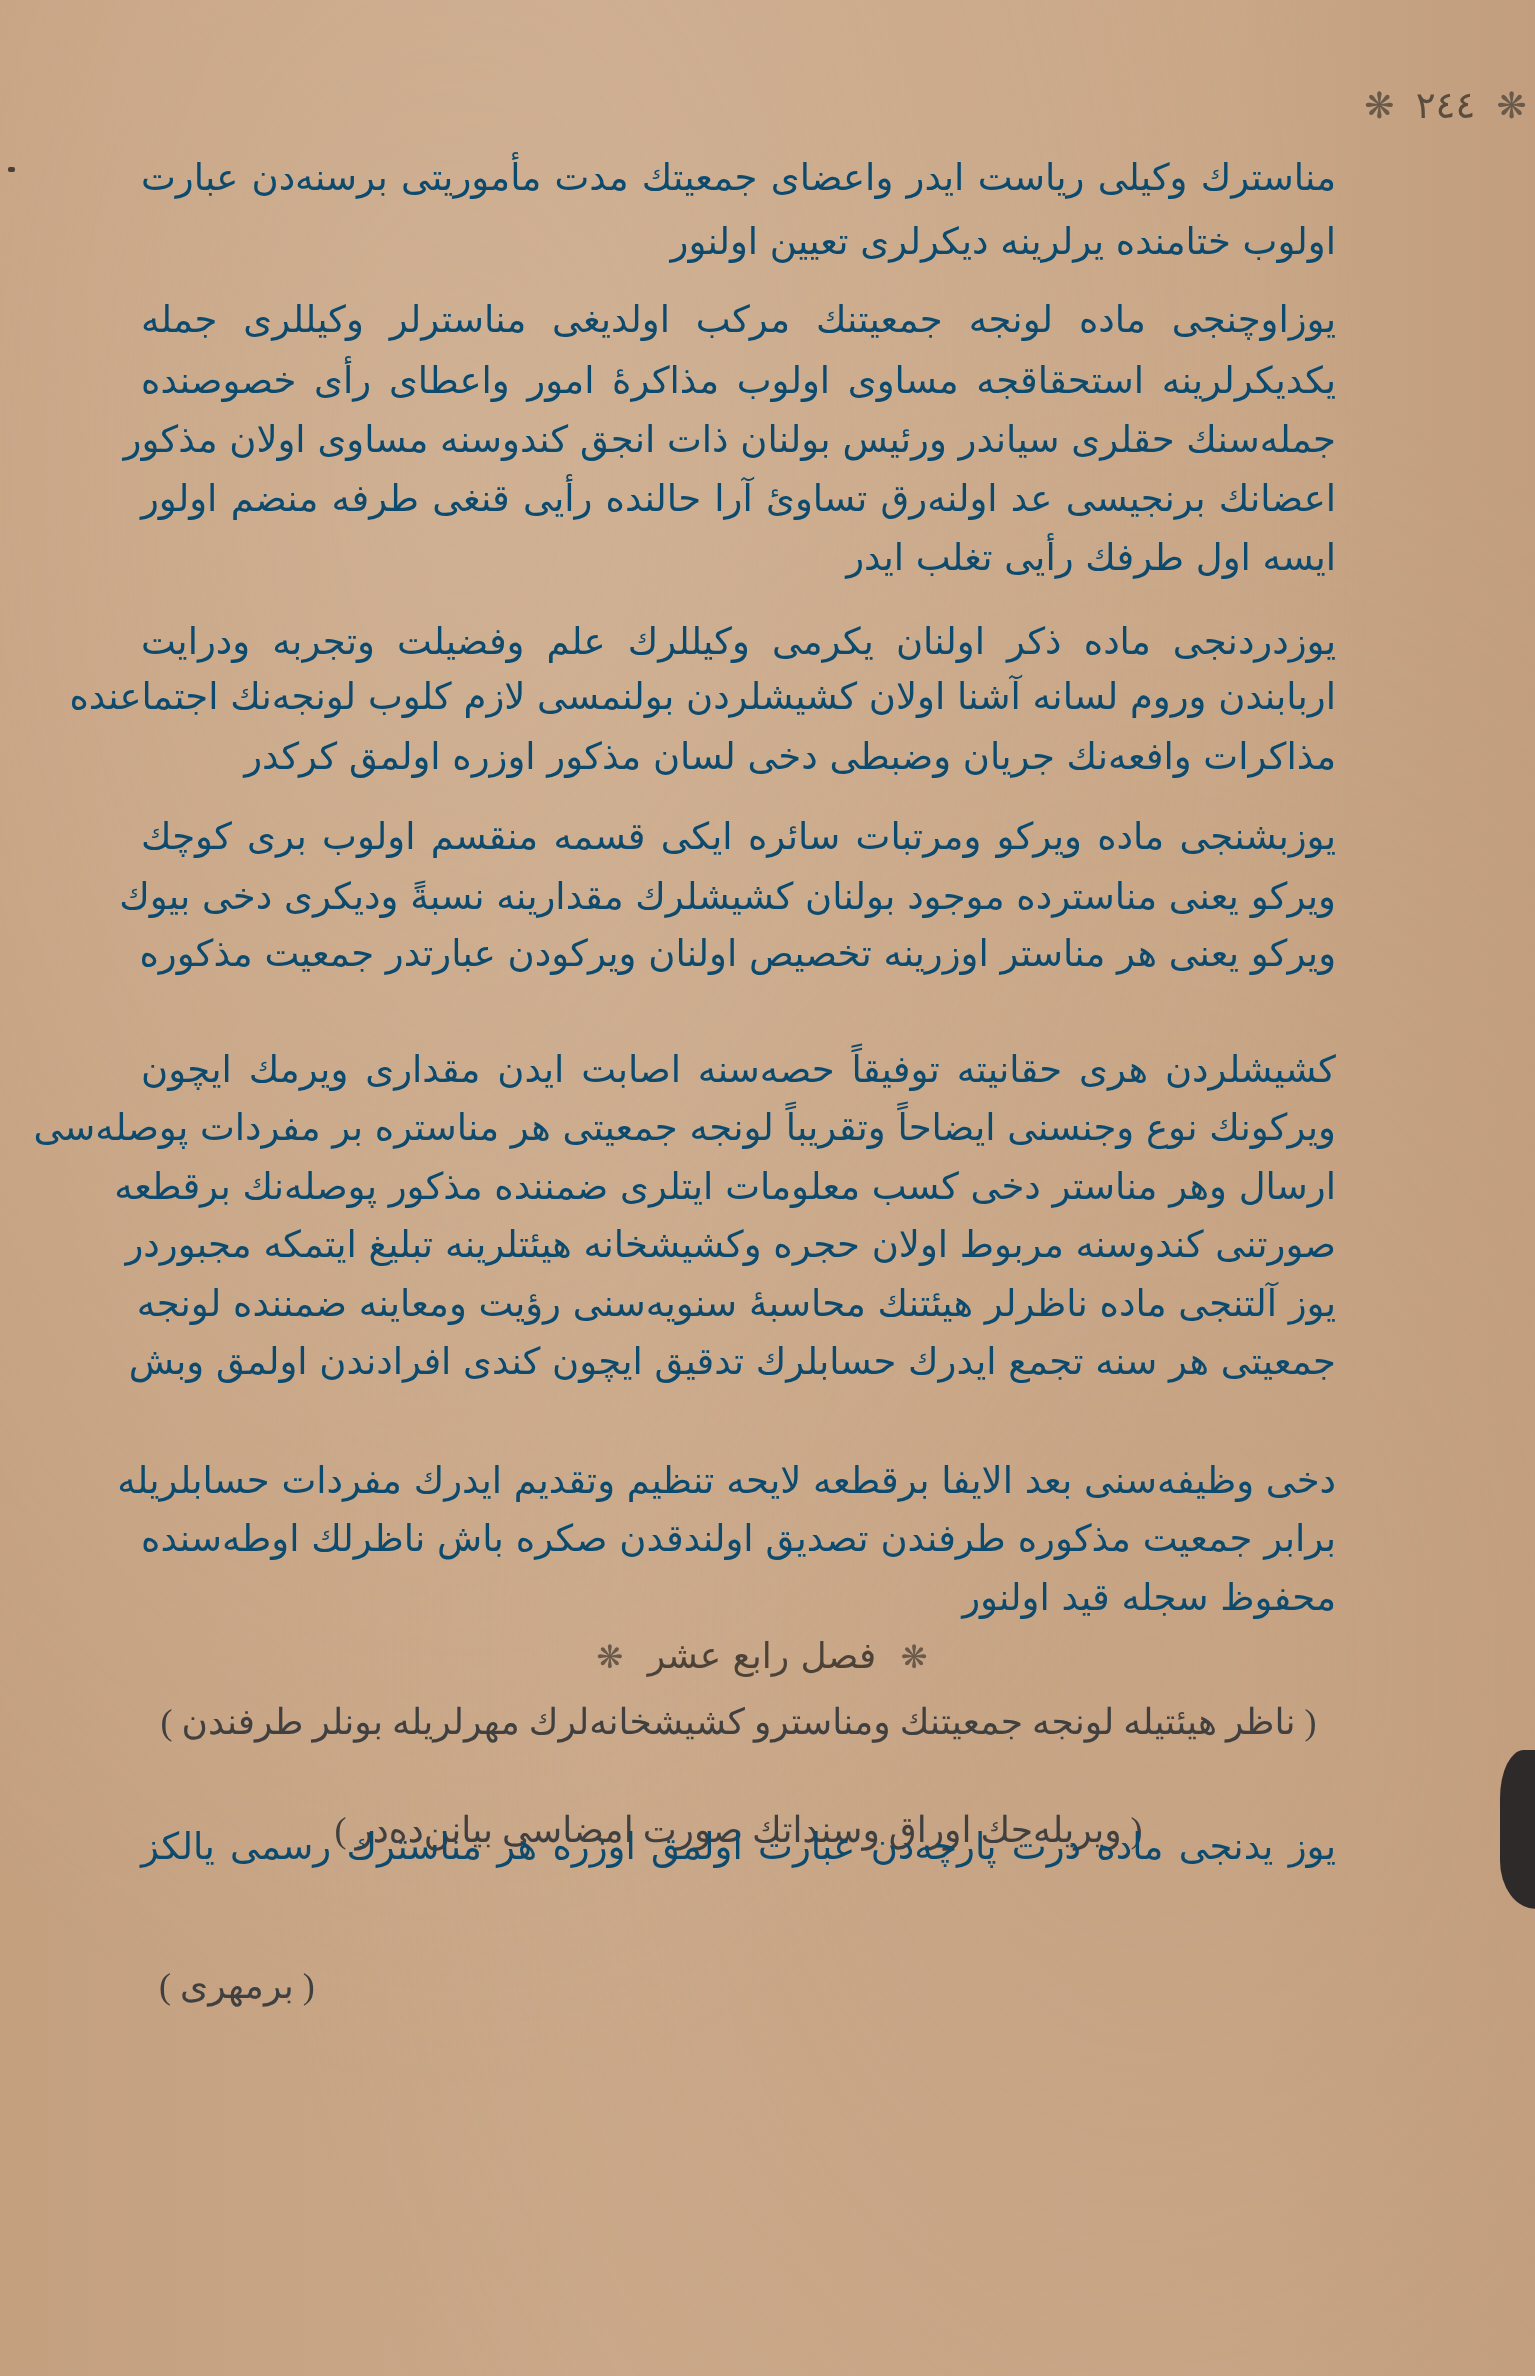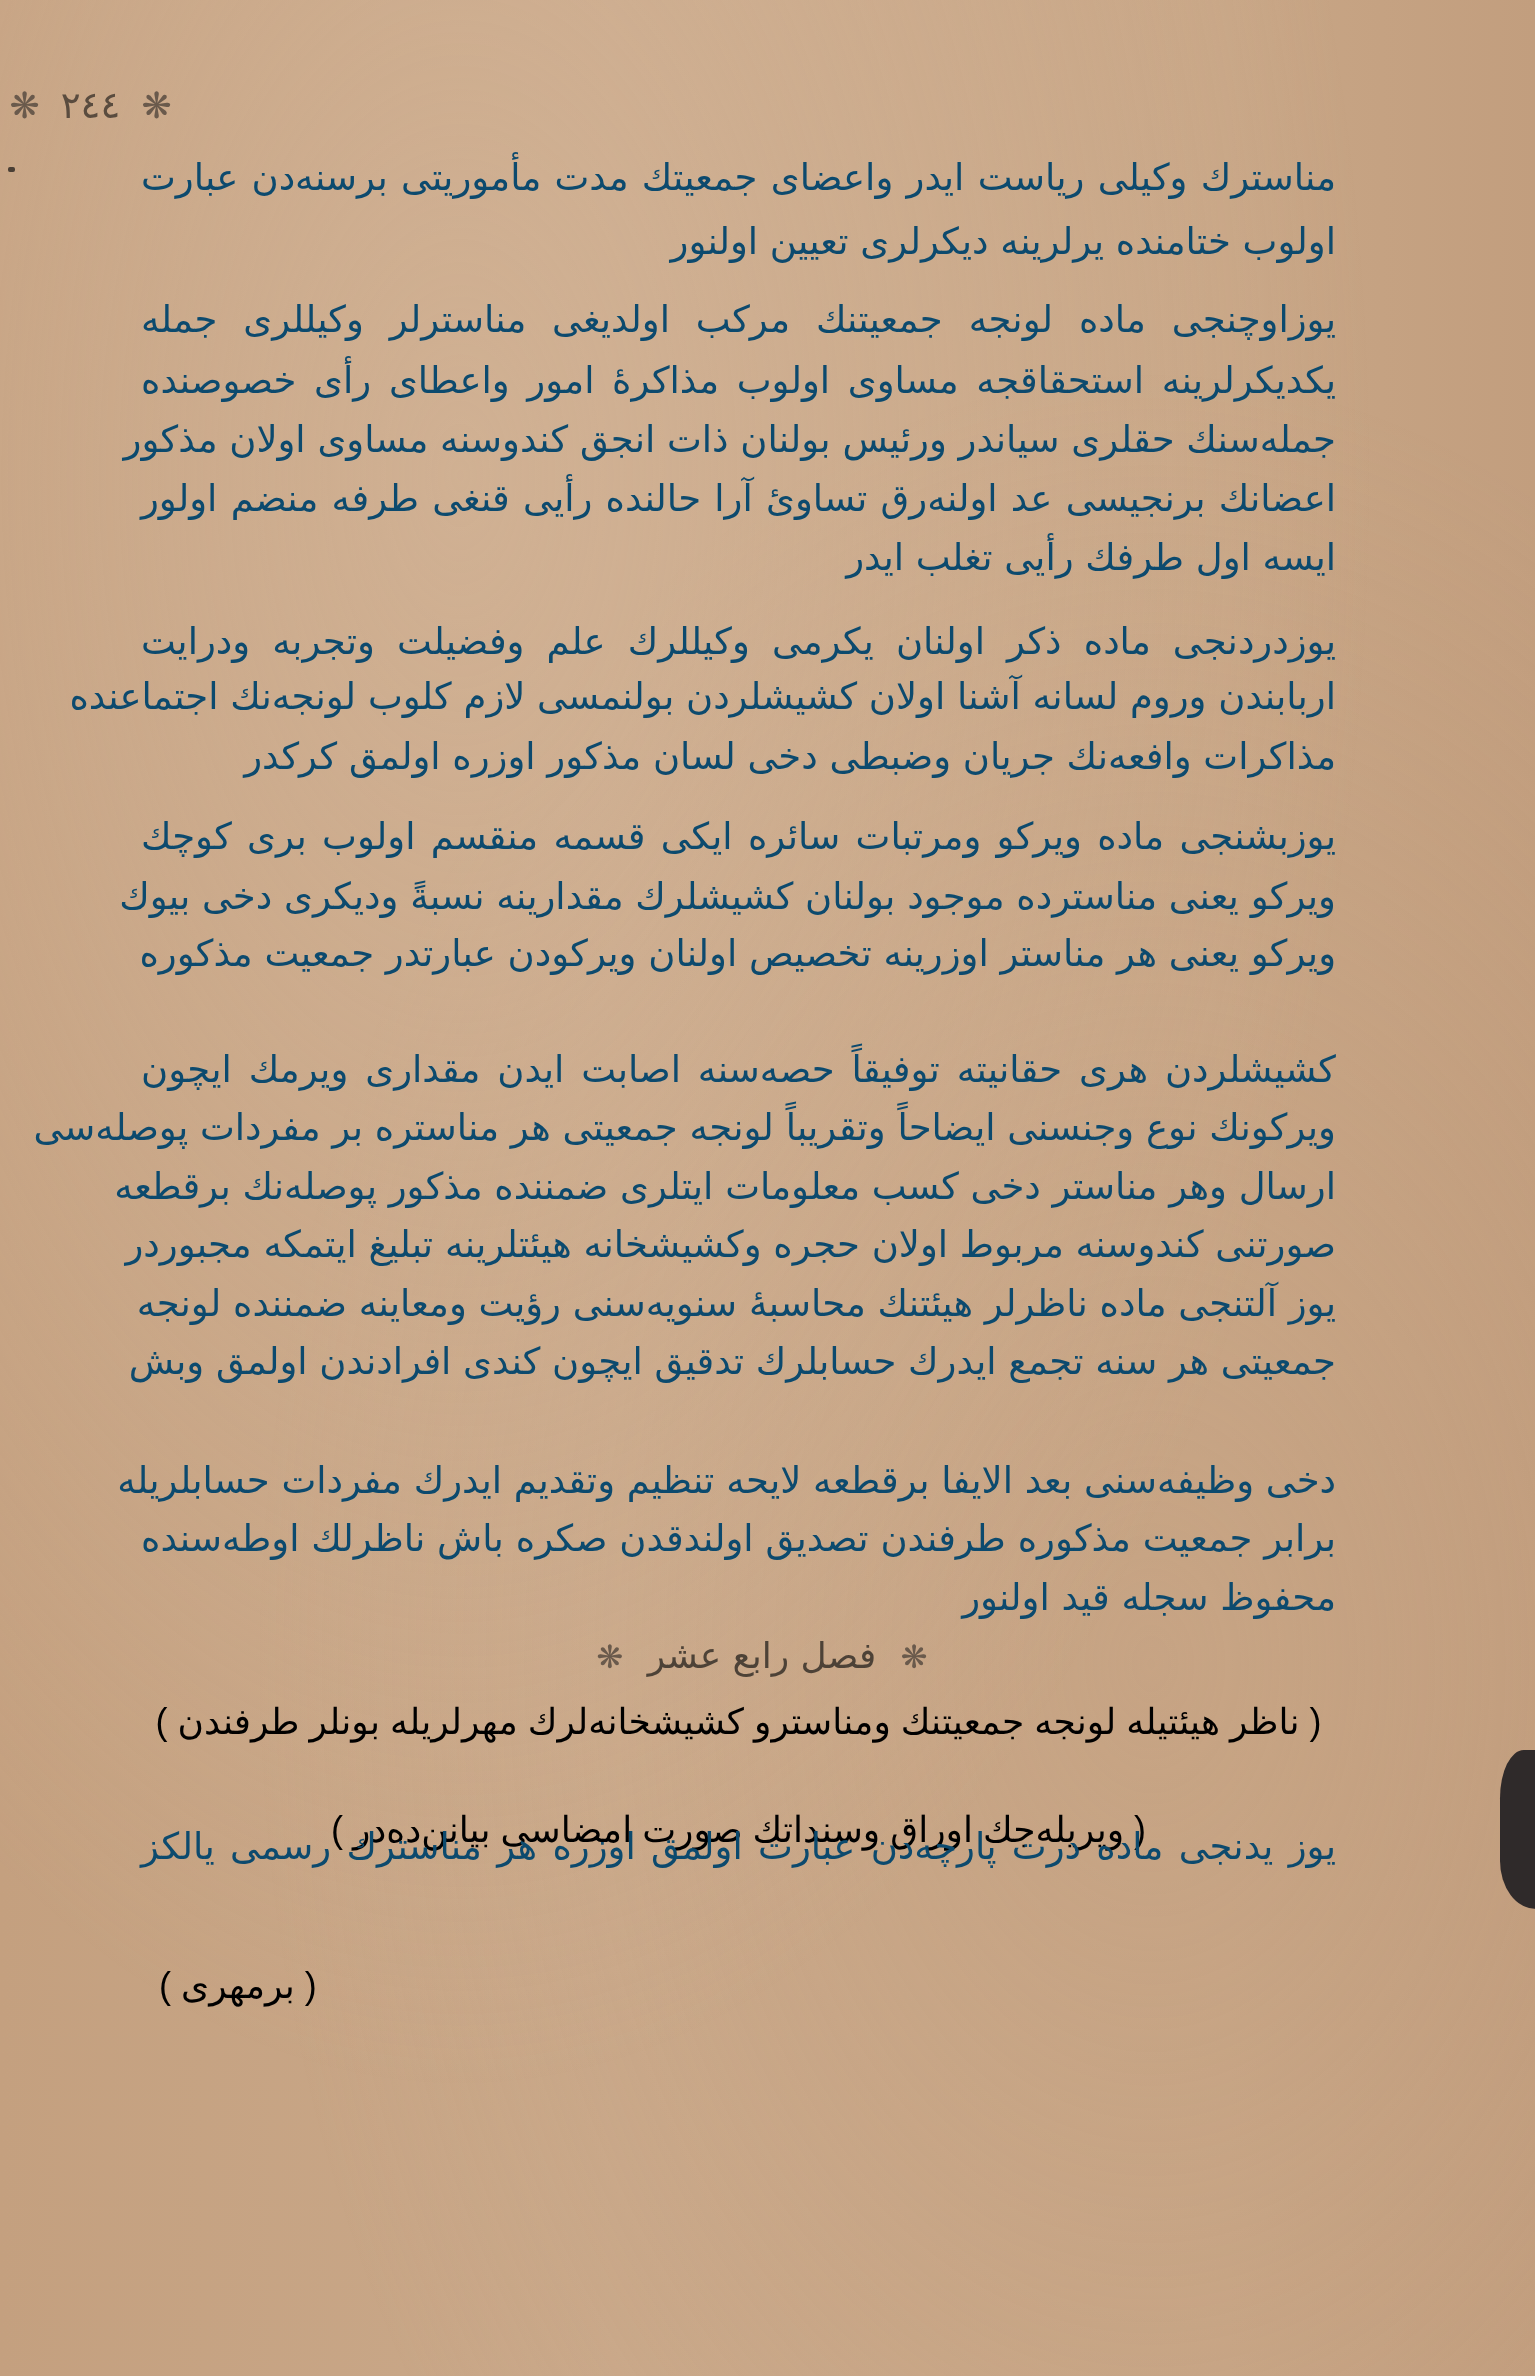--- a/index.html
+++ b/index.html
@@ -21,21 +21,21 @@
   }
   .page {
     position: absolute;
     inset: 0;
   }
   .page-number {
     position: absolute;
     top: 77px;
     left: 0;
     width: 1536px;
-    text-align: left;
+    text-align: right;
     font-size: 37px;
     line-height: 52px;
     color: #5a4c3f;
     direction: rtl;
   }
   .page-number .orn {
     display: inline-block;
     font-size: 36px;
     color: #6a5a4c;
     margin: 0 9.4px;
@@ -77,24 +77,24 @@
     color: #4d4237;
   }
   .heading .orn {
     font-size: 32px;
     color: #6a5a4c;
     margin: 0 13px;
   }
   .paren-line {
     position: absolute;
     direction: rtl;
-    font-family: Liberation Sans, sans-serif;
+    font-family: Liberation Serif, serif;
     font-size: 36px;
     line-height: 56px;
-    color: #000000;
+    color: #404040;
     white-space: nowrap;
   }
   .margin-dot {
     position: absolute;
     left: 8.4px;
     top: 167px;
     width: 6.6px;
     height: 4.7px;
     background: #4a3f35;
     border-radius: 1.9px;

